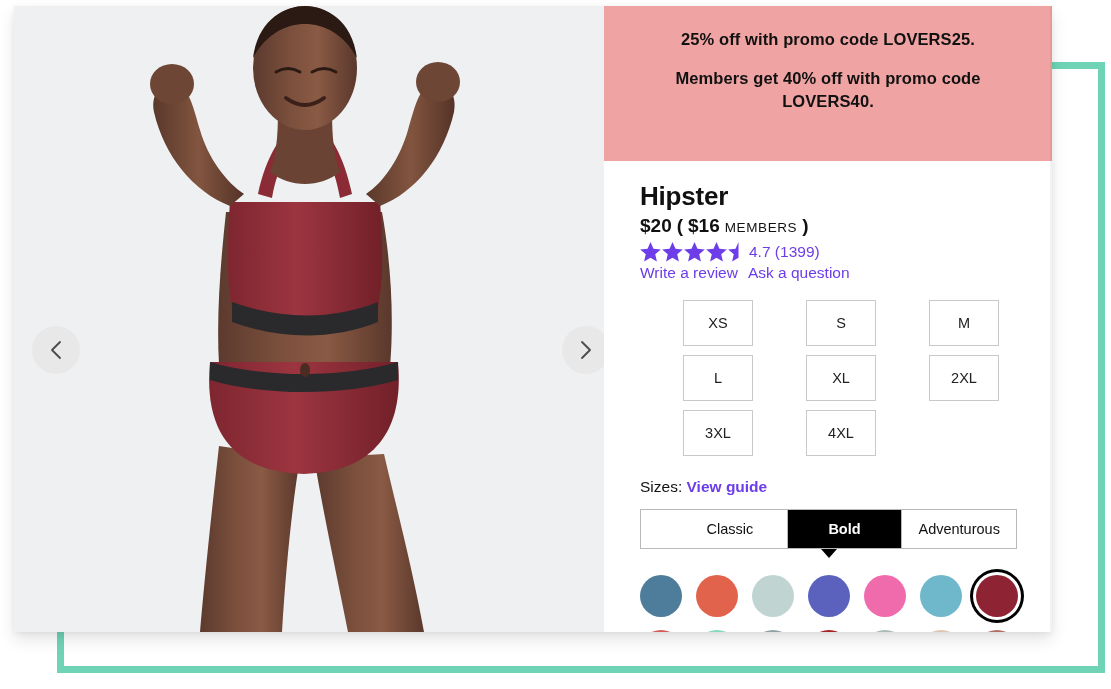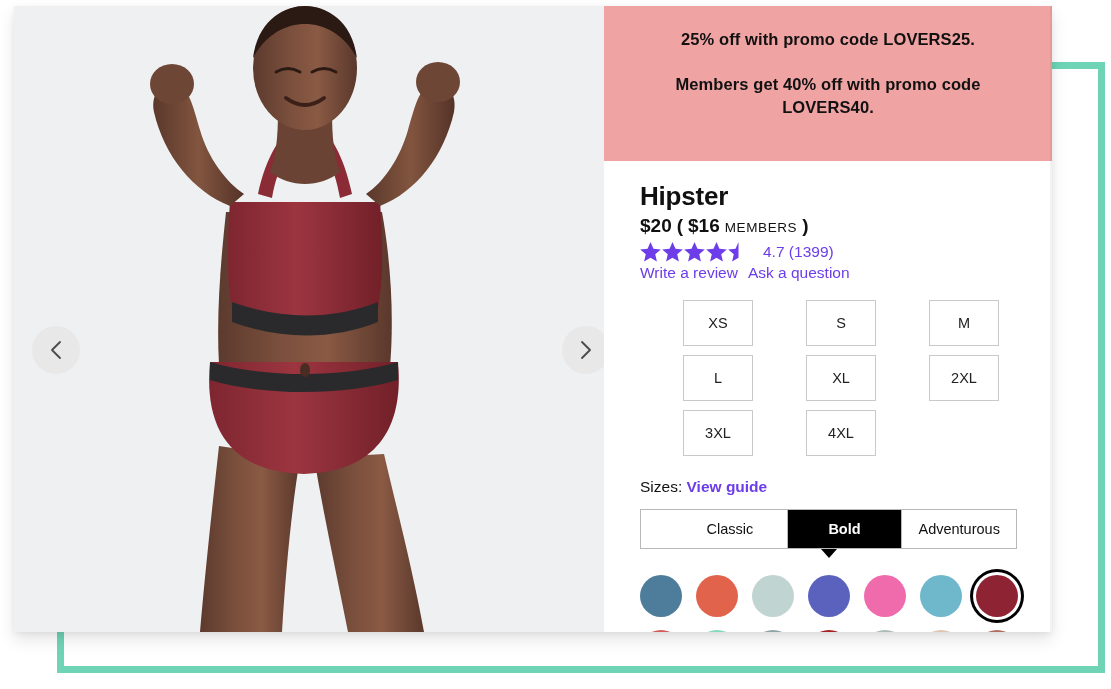--- a/index.html
+++ b/index.html
@@ -92,21 +92,21 @@
     background: #F0A3A3;
     padding: 22px 34px 26px;
     text-align: center;
     color: #111111;
     font-size: 16.5px;
     font-weight: bold;
     line-height: 1.35;
     letter-spacing: 0.1px;
     height: 155px;
   }
-  .promo p + p { margin-top: 23px; }
+  .promo p + p { margin-top: 17px; }
 
   .detail-body { padding: 20px 36px 0 36px; }
 
   .product-title {
     font-size: 26px;
     font-weight: bold;
     color: #111111;
     letter-spacing: -0.2px;
     margin-bottom: 3px;
   }
@@ -123,21 +123,20 @@
     font-size: 13.5px;
     letter-spacing: 0.6px;
     font-weight: normal;
     color: #111111;
   }
   .price-row .sp { display: inline-block; width: 5px; }
 
   .rating-row {
     display: flex;
     align-items: center;
-    gap: 14px;
     margin-bottom: 1px;
     height: 22px;
   }
   .stars { display: flex; align-items: center; gap: 1px; }
   .rating-text { color: #6C3DE8; font-size: 15.5px; }
 
   .links-row {
     display: flex;
     gap: 10px;
     margin-bottom: 18px;

